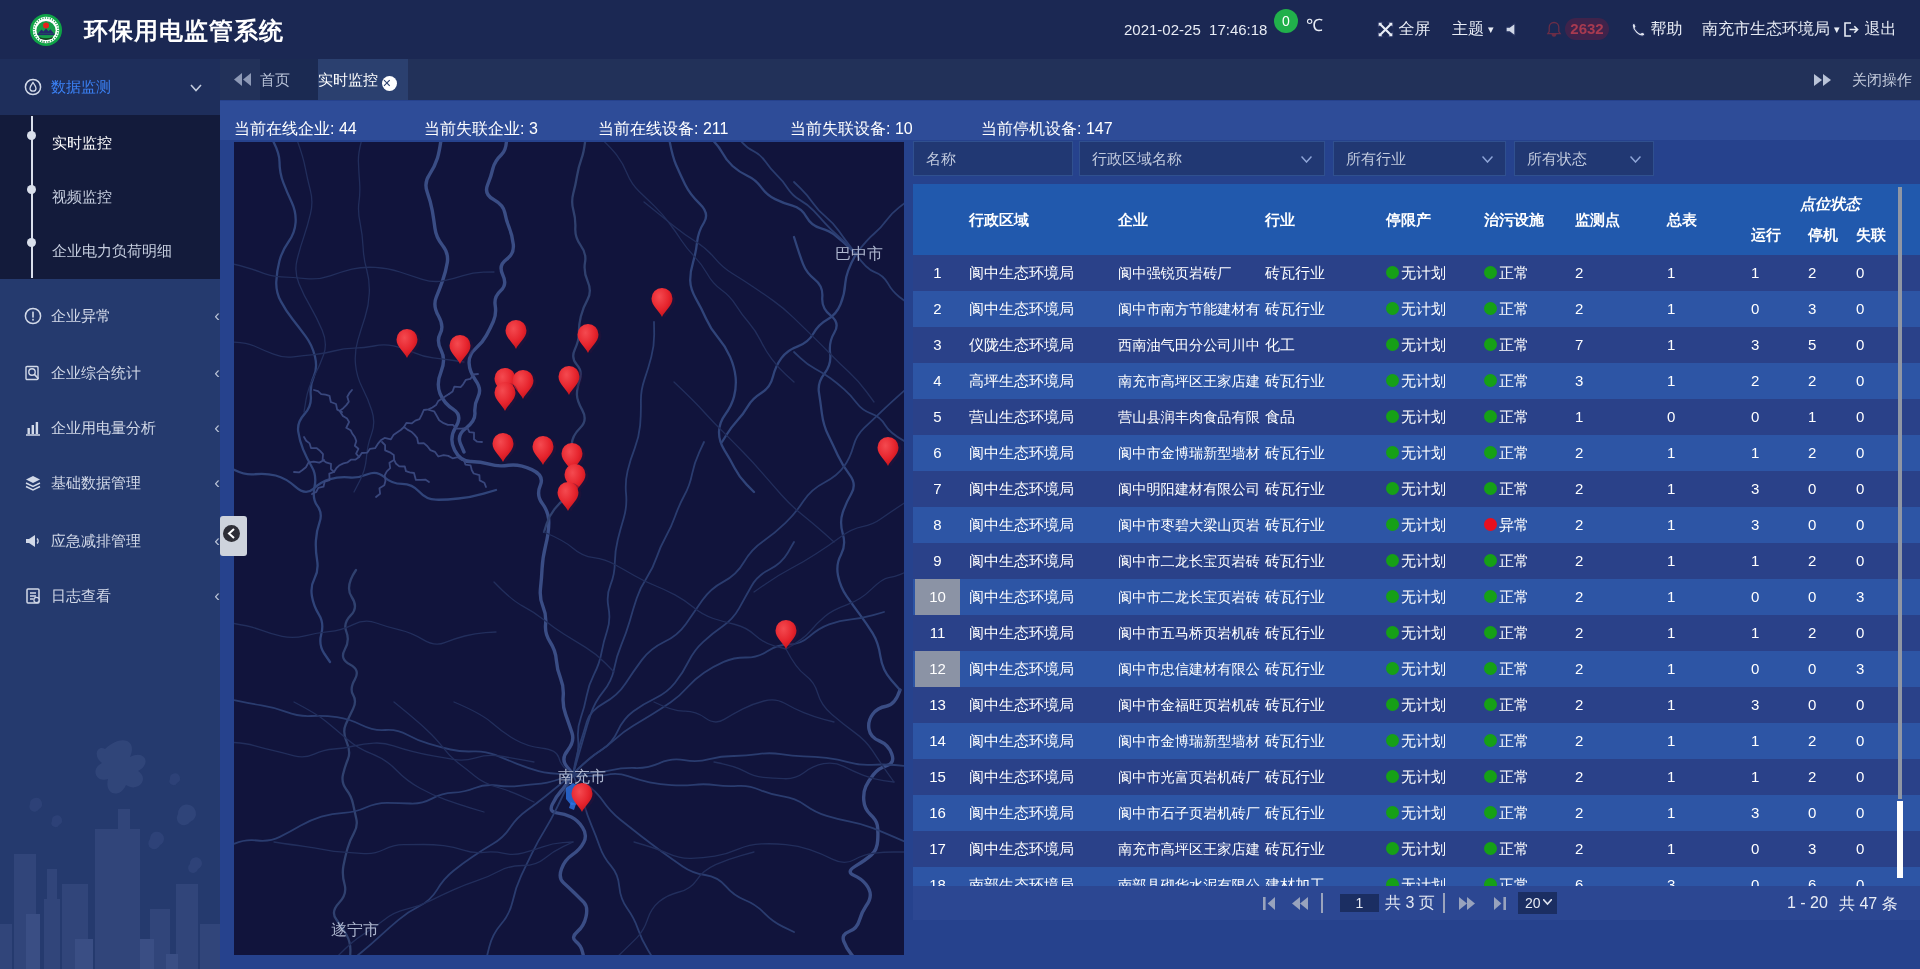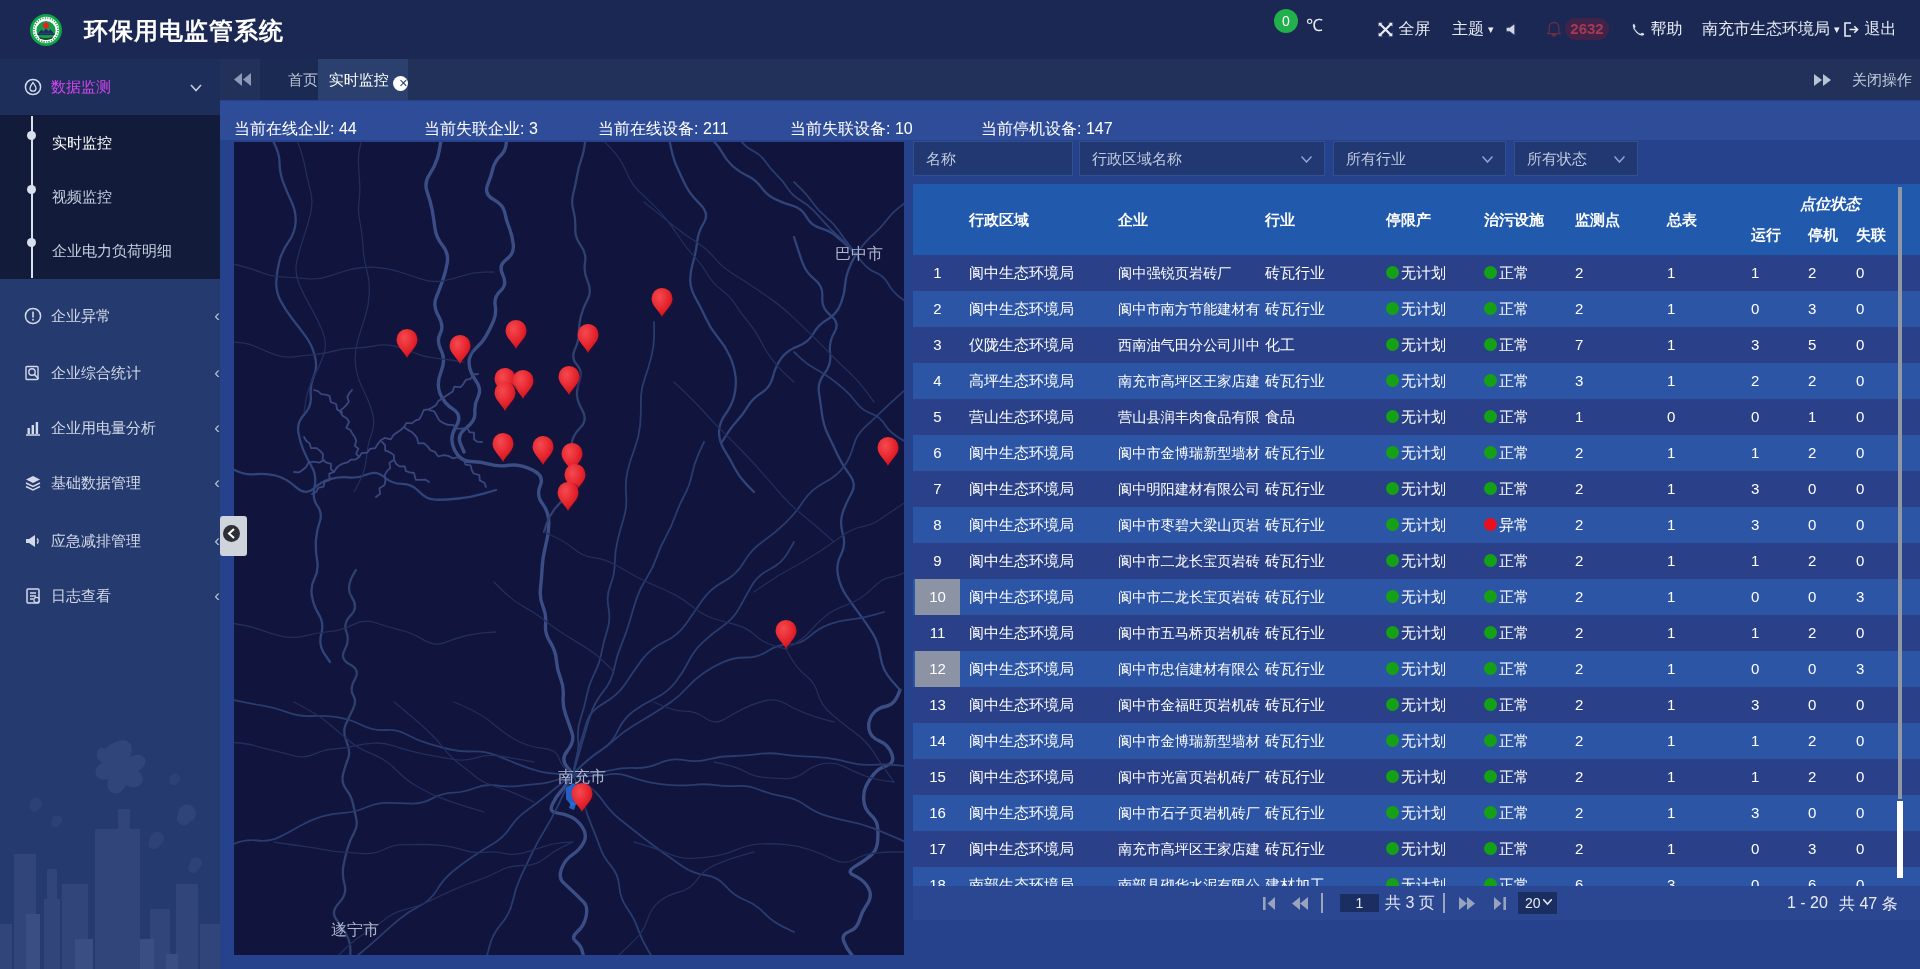--- a/index.html
+++ b/index.html
@@ -3,31 +3,31 @@
 <style>
 *{margin:0;padding:0;box-sizing:border-box}
 html,body{width:1920px;height:969px;overflow:hidden;background:#26428d;font-family:"Liberation Sans",sans-serif}
 .abs{position:absolute}
 
 #hdr{position:absolute;left:0;top:0;width:1920px;height:59px;background:#1b2853}
 #hdr .title{position:absolute;left:84px;top:15px;font-size:24px;font-weight:bold;color:#fff;letter-spacing:1px}
 #hdr .rt{position:absolute;top:0;height:59px;display:flex;align-items:center;color:#e8ecf5;font-size:16px}
 
 #side{position:absolute;left:0;top:59px;width:220px;height:910px;background:#253a6e;overflow:hidden}
-#mi0{position:absolute;left:0;top:0;width:220px;height:56px;background:#1e2e5b;color:#d946ef;font-size:15px}
+#mi0{position:absolute;left:0;top:0;width:220px;height:56px;background:#1e2e5b;color:#3b82f6;font-size:15px}
 #sub{position:absolute;left:0;top:56px;width:220px;height:164px;background:#131b3b;color:#c6cedf;font-size:15px}
 .sitem{position:absolute;left:0;width:240px;height:40px;line-height:40px;color:#d2d9e8;font-size:15px}
 .sitem .sic{position:absolute;left:24px;top:11px}
 .sitem span{position:absolute;left:51px}
 .sitem .chev{position:absolute;left:auto;right:20px;color:#b9c2d6;font-size:17px}
 .subitem{position:absolute;left:52px;height:20px;line-height:20px}
 .treedot{position:absolute;left:27px;width:9px;height:9px;border-radius:50%;background:#d9dfeb}
 
 #tabs{position:absolute;left:220px;top:59px;width:1700px;height:41px;background:#223159}
-.tab{position:absolute;top:0;height:41px;line-height:41px;text-align:right;font-size:15px}
+.tab{position:absolute;top:0;height:41px;line-height:41px;text-align:left;font-size:15px}
 
 .stx{position:absolute;top:119px;color:#fff;font-size:16px}
 #map{position:absolute;left:234px;top:142px;width:670px;height:813px;background:#11143c}
 .mlbl{fill:#aeb7cf;font-size:16px;font-family:"Liberation Sans",sans-serif}
 #collapse{position:absolute;left:220px;top:516px;width:27px;height:40px;border-radius:3px;background:#ced3dc;z-index:5}
 #collapse .cc{position:absolute;left:3px;top:9px;width:17px;height:17px;border-radius:50%;background:#2e2e36}
 
 .fbox{position:absolute;top:141px;height:35px;background:#213873;border:1px solid #30508f;color:#c0c9dd;font-size:15px;line-height:33px;padding-left:12px}
 .fbox .ar{position:absolute;right:12px;top:14px;width:11px;height:7px}
 
@@ -221,21 +221,21 @@
     <span class="stx" style="left:981px">当前停机设备: 147</span>
   </div>
 
 <div class="fbox" style="left:913px;width:160px">名称</div>
 <div class="fbox" style="left:1079px;width:246px">行政区域名称<svg class="ar" width="11" height="7" viewBox="0 0 11 7">
       <path d="M0.5,0.5 L5.5,6 L10.5,0.5" fill="none" stroke="#8fa6d8" stroke-width="1.5"></path>
     </svg></div>
 <div class="fbox" style="left:1333px;width:173px">所有行业<svg class="ar" width="11" height="7" viewBox="0 0 11 7">
       <path d="M0.5,0.5 L5.5,6 L10.5,0.5" fill="none" stroke="#8fa6d8" stroke-width="1.5"></path>
     </svg></div>
-<div class="fbox" style="left:1514px;width:124px">所有状态<svg class="ar" width="11" height="7" viewBox="0 0 11 7">
+<div class="fbox" style="left:1514px;width:140px">所有状态<svg class="ar" width="11" height="7" viewBox="0 0 11 7">
       <path d="M0.5,0.5 L5.5,6 L10.5,0.5" fill="none" stroke="#8fa6d8" stroke-width="1.5"></path>
     </svg></div>
 
 <div id="panel">
 <div id="thead">
 <span class="hc" style="left:56px">行政区域</span>
 <span class="hc" style="left:205px">企业</span>
 <span class="hc" style="left:352px">行业</span>
 <span class="hc" style="left:473px">停限产</span>
 <span class="hc" style="left:571px">治污设施</span>
@@ -639,20 +639,21 @@
 <circle cx="16" cy="16" r="12" fill="none" stroke="#16a04a" stroke-width="1.6" stroke-dasharray="1.1 1.4"></circle>
 <circle cx="16" cy="16.5" r="9.6" fill="#169c49"></circle>
 <circle cx="16" cy="11.6" r="3" fill="#e8211c"></circle>
 <path d="M8 19.5 L11.5 15.5 L13.5 17.5 L16 14.5 L18.5 17.3 L20.5 15.2 L24 19.5 Z" fill="#252a6b"></path>
 <rect x="7.5" y="19.5" width="17" height="1.6" fill="#252a6b"></rect>
 <path d="M9 23 Q16 25.5 23 23 L22 24.8 Q16 27 10 24.8 Z" fill="#174020"></path>
 <path d="M12 28.2 L14 27.4 L14.5 28.6 Z M20 28.2 L18 27.4 L17.5 28.6 Z" fill="#555"></path>
 </svg>
 
 <span class="title">环保用电监管系统</span>
+<span class="rt" style="left:1124px;font-size:15px">2021-02-25&nbsp; 17:46:18</span>
 <span class="abs" style="left:1274px;top:9px;width:24px;height:24px;border-radius:50%;background:#21b04b;color:#fff;font-size:14px;text-align:center;line-height:24px">0</span>
 <span class="rt" style="left:1306px;top:-5px;font-size:17px">℃</span>
 <span class="rt" style="left:1377px"><svg width="17" height="17" viewBox="0 0 17 17">
         <g fill="#e8ecf5">
           <path d="M1 1 L7 1 L1 7 Z"></path>
           <path d="M16 1 L16 7 L10 1 Z"></path>
           <path d="M16 16 L10 16 L16 10 Z"></path>
           <path d="M1 16 L1 10 L7 16 Z"></path>
           <path d="M3 3 L14 14 M14 3 L3 14" stroke="#e8ecf5" stroke-width="2.2"></path>
         </g>

